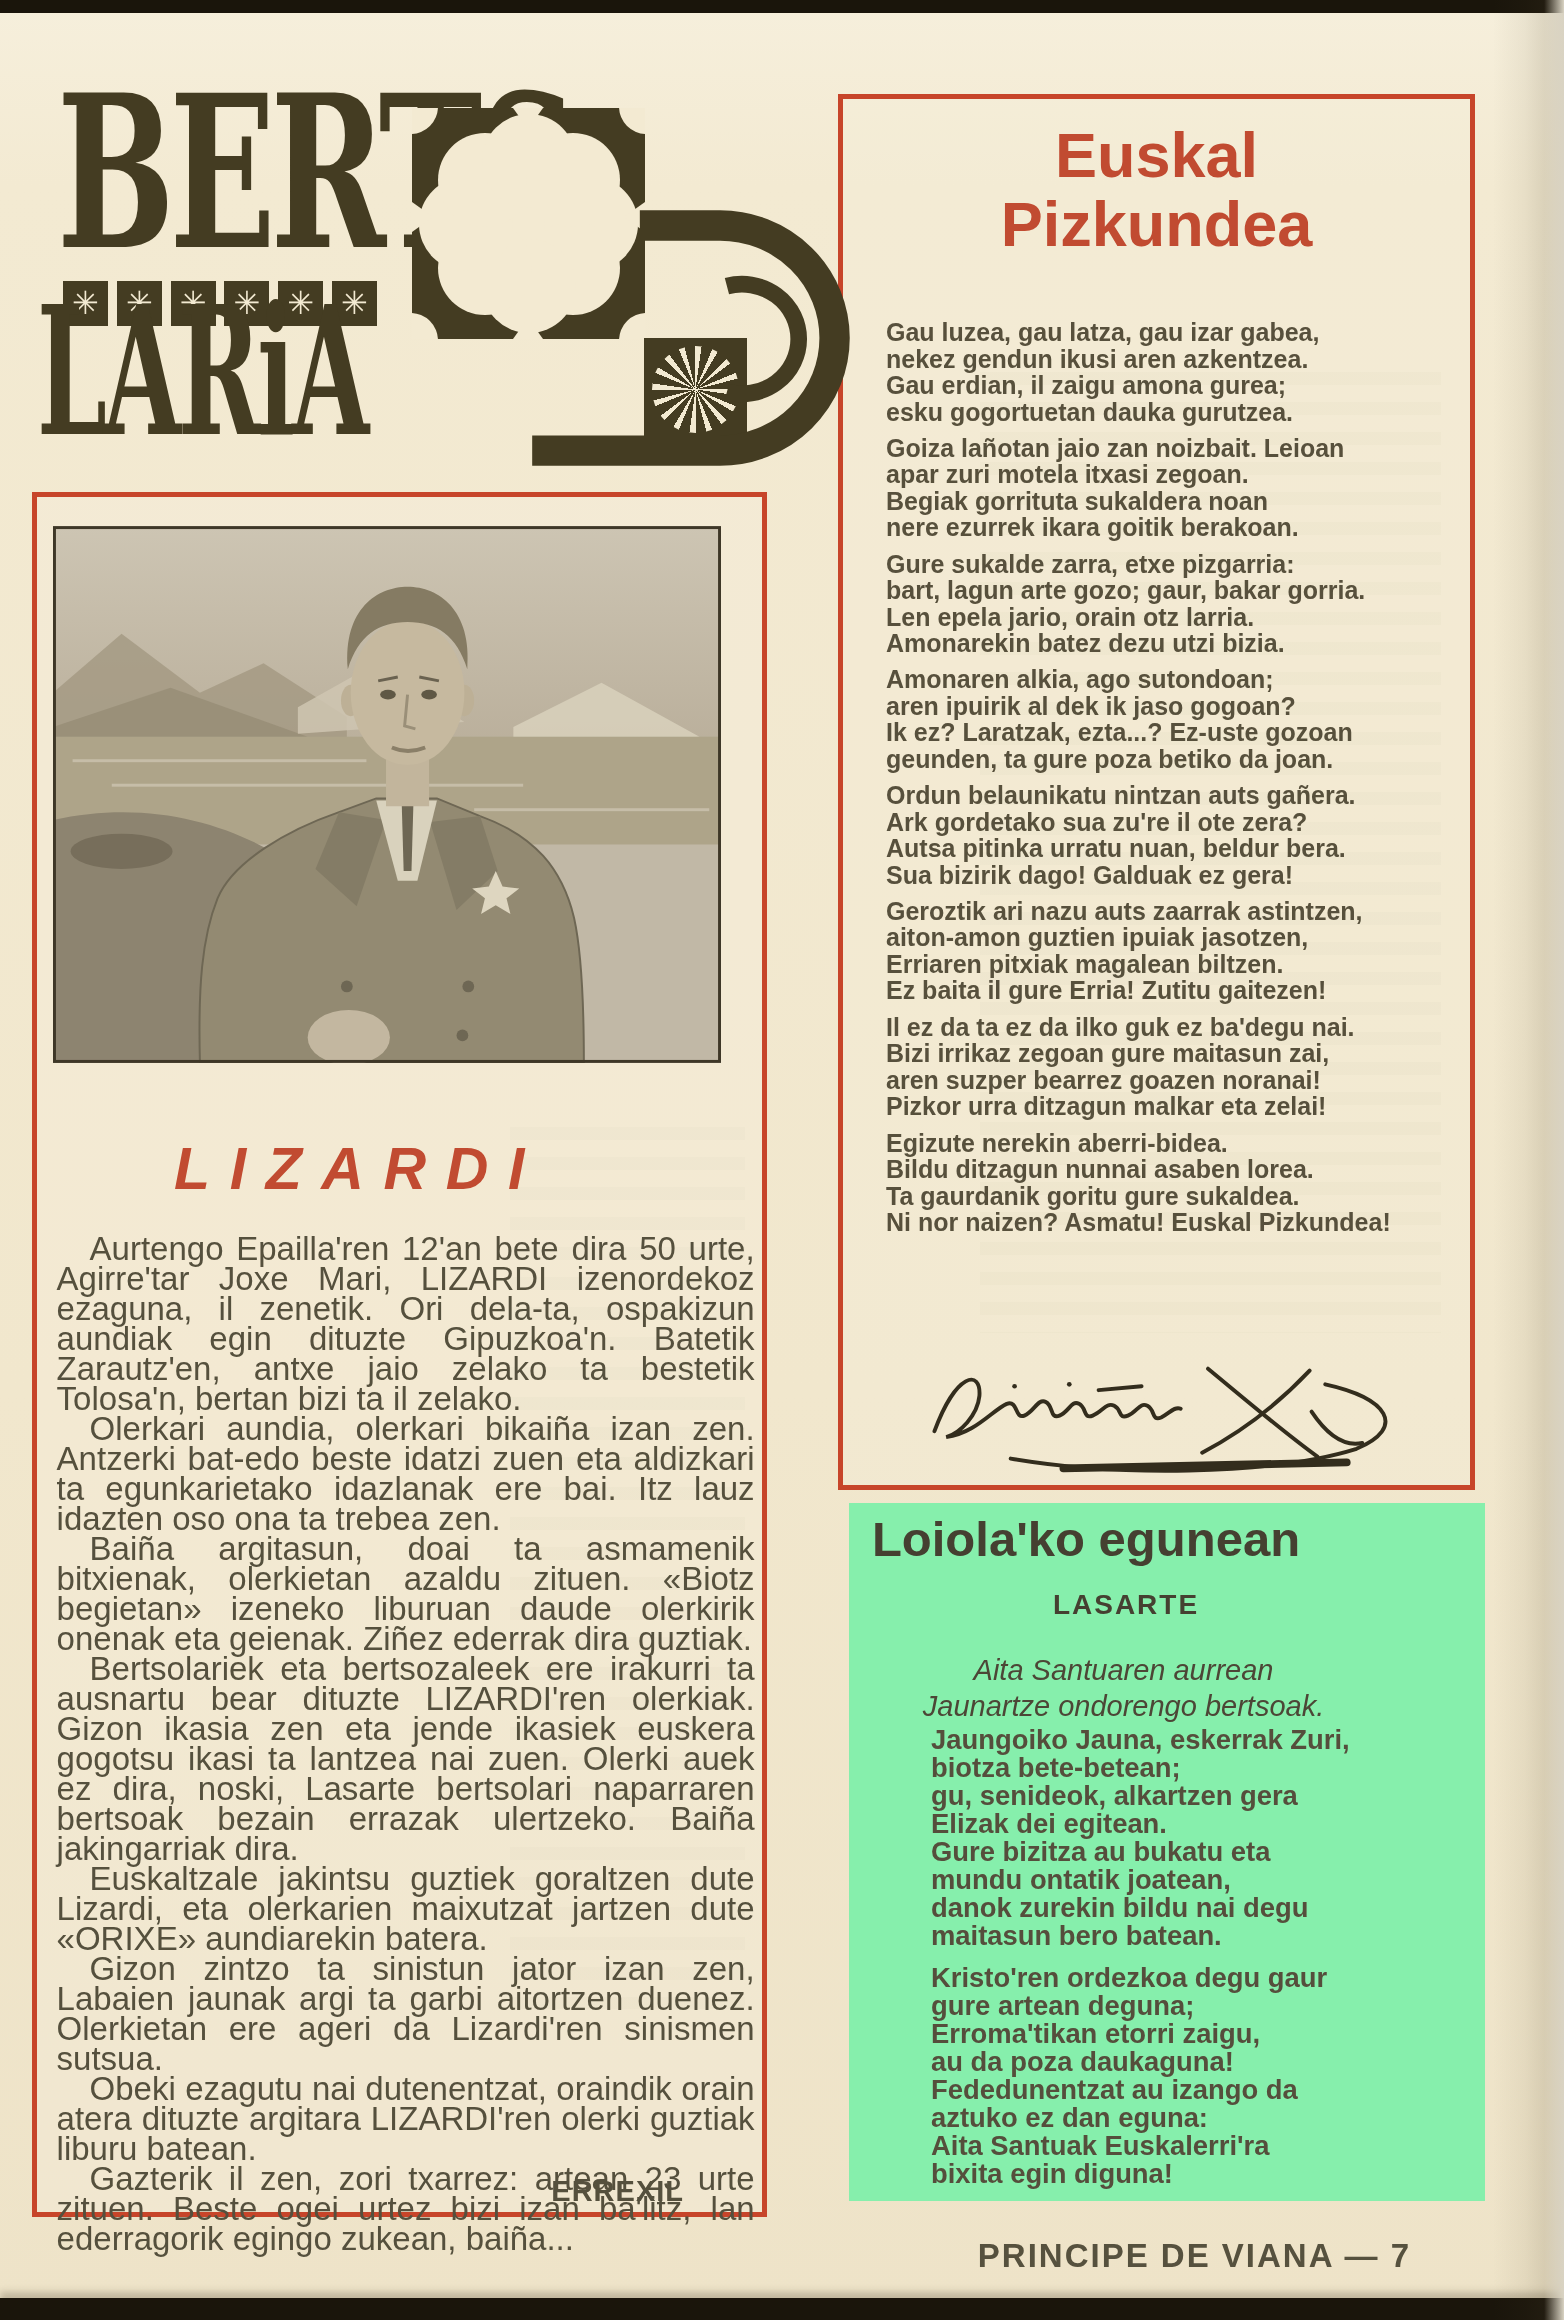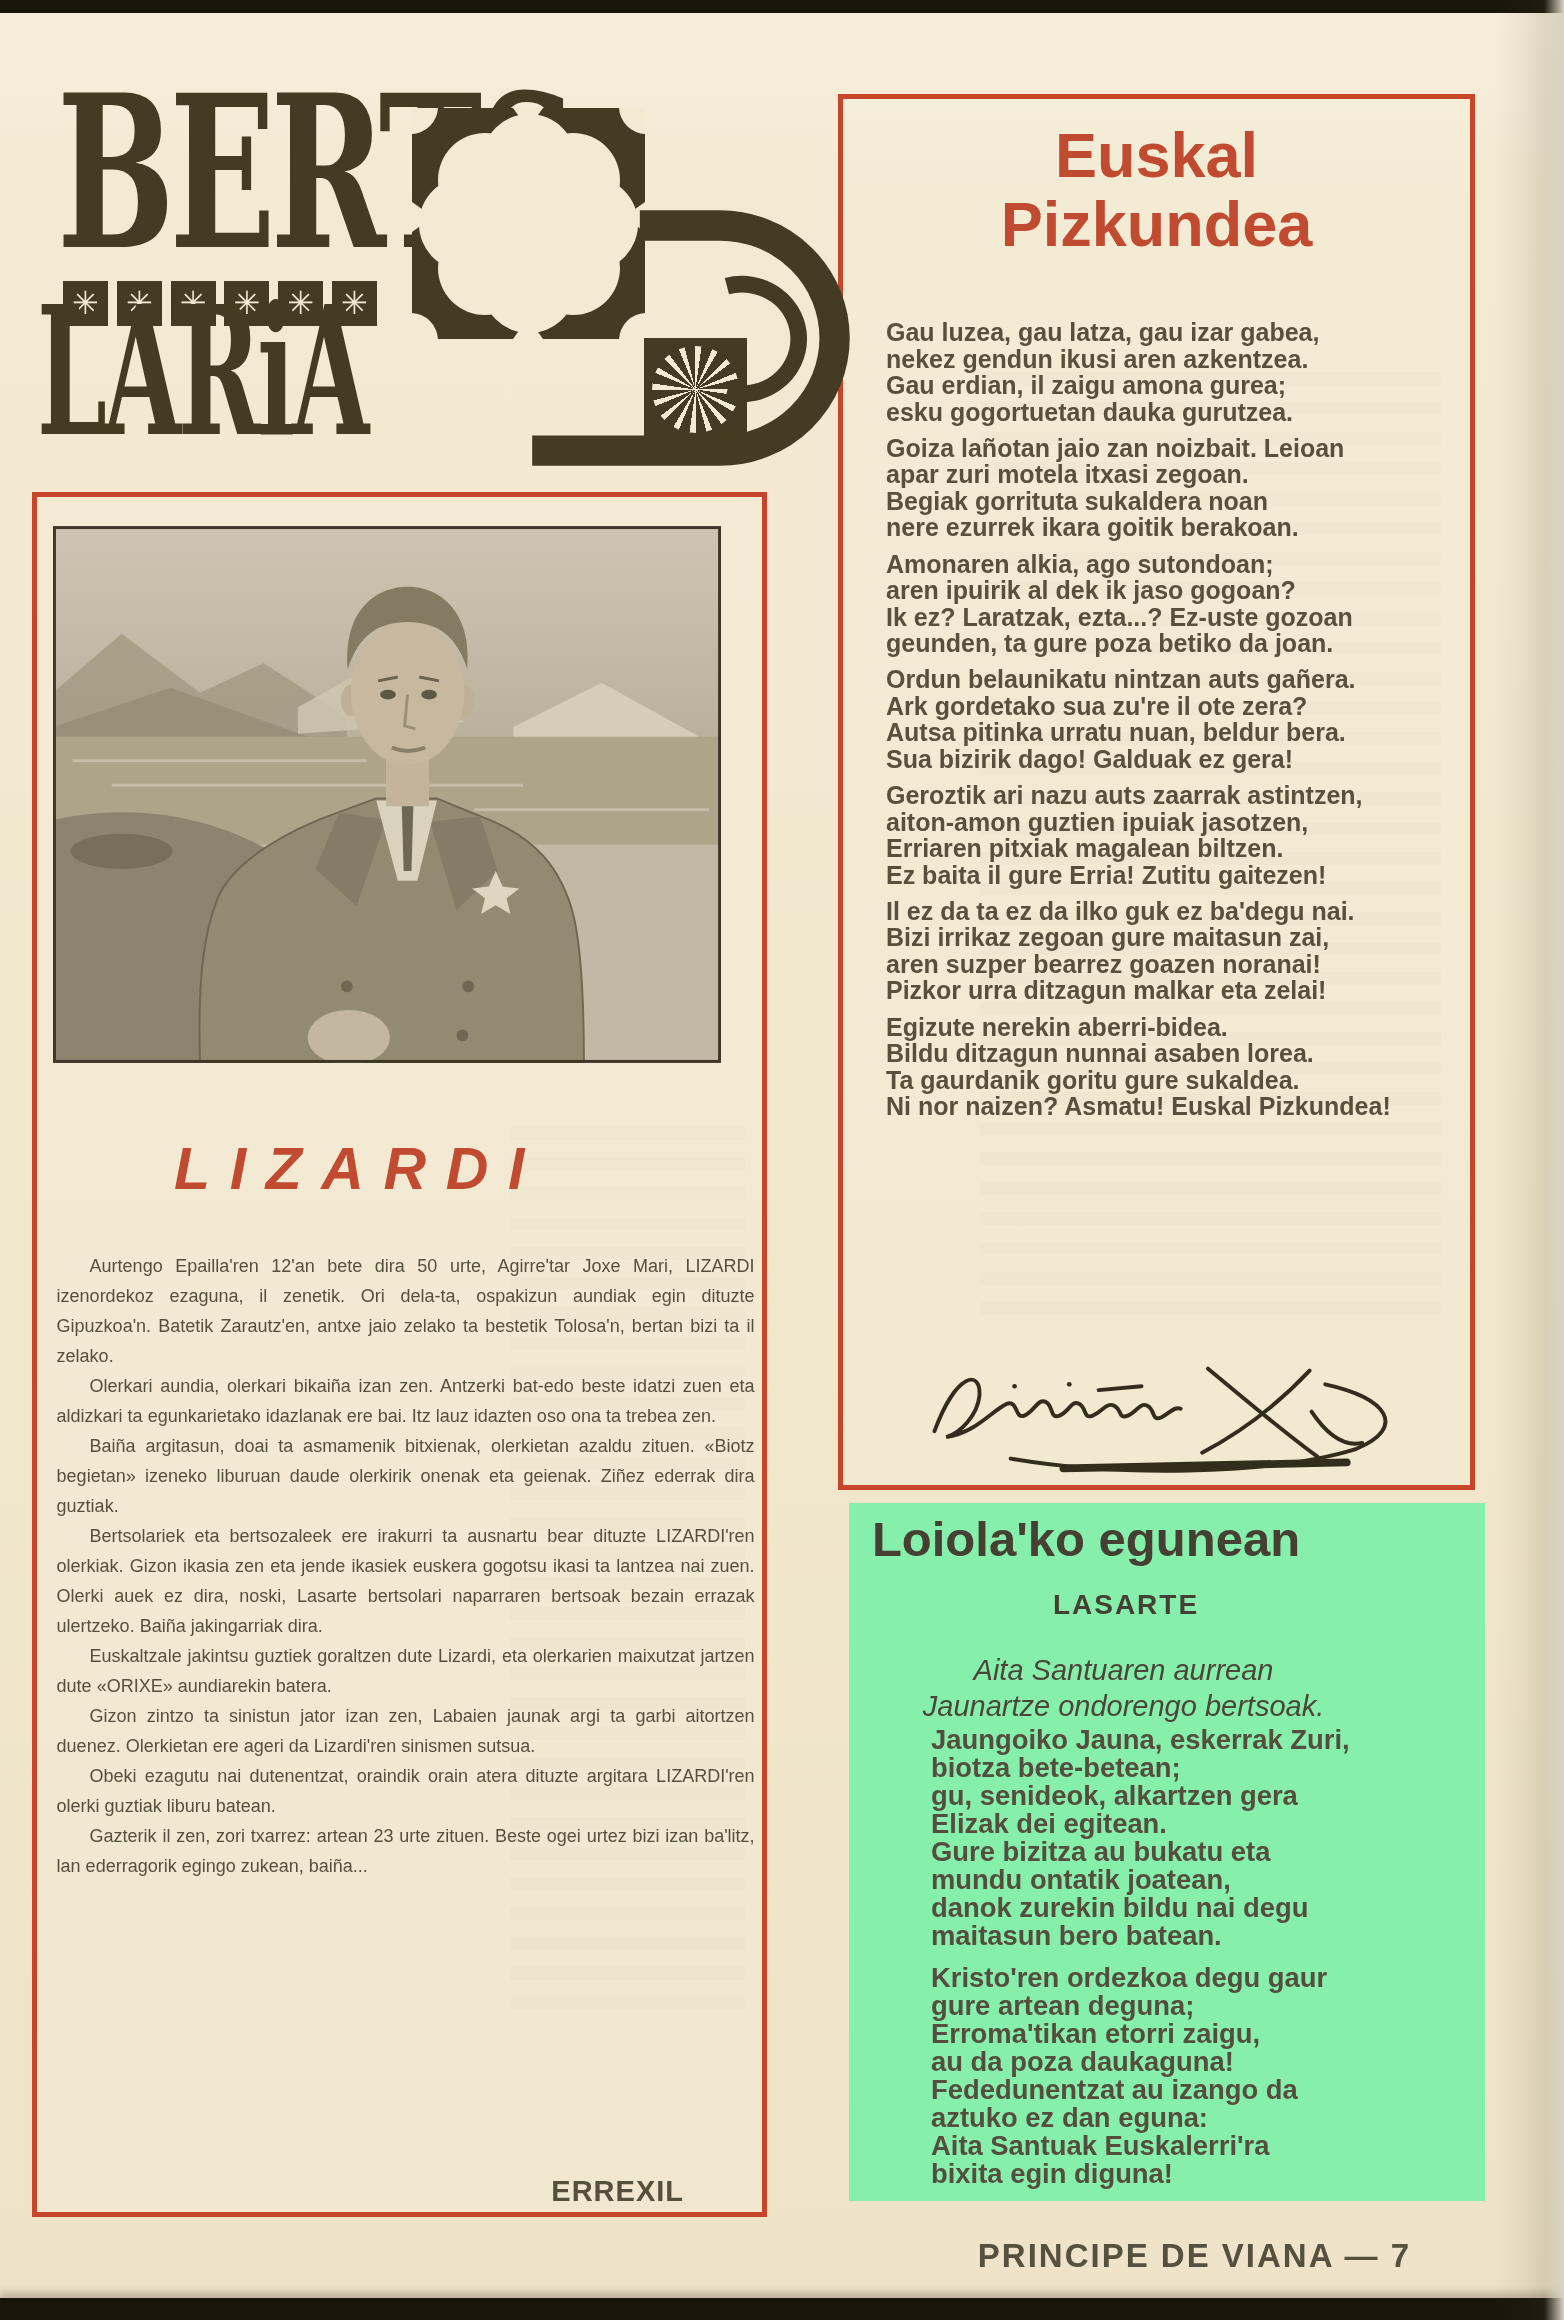--- a/index.html
+++ b/index.html
@@ -34,21 +34,21 @@
   .sunburst{left:644px;top:338px;width:103px;height:103px;background:#443c22;}
   .sunburst .rays{position:absolute;inset:7.8px;border-radius:50%;
     background:repeating-conic-gradient(#f3ead2 0deg 8deg,#443c22 8deg 22.5deg);}
   .hook{left:524px;top:202px;z-index:3;}
   
   .left-box{left:32px;top:492px;width:735px;height:1725px;border:5.9px solid #c7452a;box-sizing:border-box;background:rgba(246,239,220,.35);}
   .right-box{left:838px;top:94px;width:637px;height:1396px;border:5.9px solid #c7452a;box-sizing:border-box;background:rgba(246,239,220,.30);padding-left:44px;}
   .photo{position:absolute;left:15.7px;top:29px;width:668px;height:537px;}
   .liz-title{position:absolute;left:137px;top:598px;font-size:59px;font-weight:bold;font-style:italic;
     letter-spacing:19.6px;color:#c14b31;white-space:nowrap;}
-  .article{position:absolute;left:19.6px;top:754px;width:698px;font-size:18px;line-height:30px;
+  .article{position:absolute;left:19.6px;top:737px;width:698px;font-size:33px;line-height:30px;
     color:#55503d;text-align:justify;}
   .article .para{margin:0;text-indent:33px;}
   .byline{position:absolute;right:78px;top:1678px;font-size:29px;font-weight:bold;color:#55503d;letter-spacing:1px;}
   .rtitle{position:absolute;left:0;top:21.6px;width:100%;text-align:center;color:#c14b31;
     font-size:63px;line-height:69px;font-weight:bold;}
   .rpoem{position:absolute;left:43px;top:220px;}
   .rpoem .line{font-size:25px;line-height:26.5px;font-weight:bold;color:#57503c;white-space:nowrap;}
   .rpoem .stanza{margin-bottom:9.8px;}
   .signature{left:916px;top:1355px;z-index:4;}
   
@@ -196,20 +196,26 @@
         <div class="line">Gau erdian, il zaigu amona gurea;</div>
         <div class="line">esku gogortuetan dauka gurutzea.</div>
       </div>
       <div class="stanza">
         <div class="line">Goiza lañotan jaio zan noizbait. Leioan</div>
         <div class="line">apar zuri motela itxasi zegoan.</div>
         <div class="line">Begiak gorrituta sukaldera noan</div>
         <div class="line">nere ezurrek ikara goitik berakoan.</div>
       </div>
       <div class="stanza">
+        <div class="line">Gure sukalde zarra, etxe pizgarria:</div>
+        <div class="line">bart, lagun arte gozo; gaur, bakar gorria.</div>
+        <div class="line">Len epela jario, orain otz larria.</div>
+        <div class="line">Amonarekin batez dezu utzi bizia.</div>
+      </div>
+      <div class="stanza">
         <div class="line">Amonaren alkia, ago sutondoan;</div>
         <div class="line">aren ipuirik al dek ik jaso gogoan?</div>
         <div class="line">Ik ez? Laratzak, ezta...? Ez-uste gozoan</div>
         <div class="line">geunden, ta gure poza betiko da joan.</div>
       </div>
       <div class="stanza">
         <div class="line">Ordun belaunikatu nintzan auts gañera.</div>
         <div class="line">Ark gordetako sua zu're il ote zera?</div>
         <div class="line">Autsa pitinka urratu nuan, beldur bera.</div>
         <div class="line">Sua bizirik dago! Galduak ez gera!</div>

